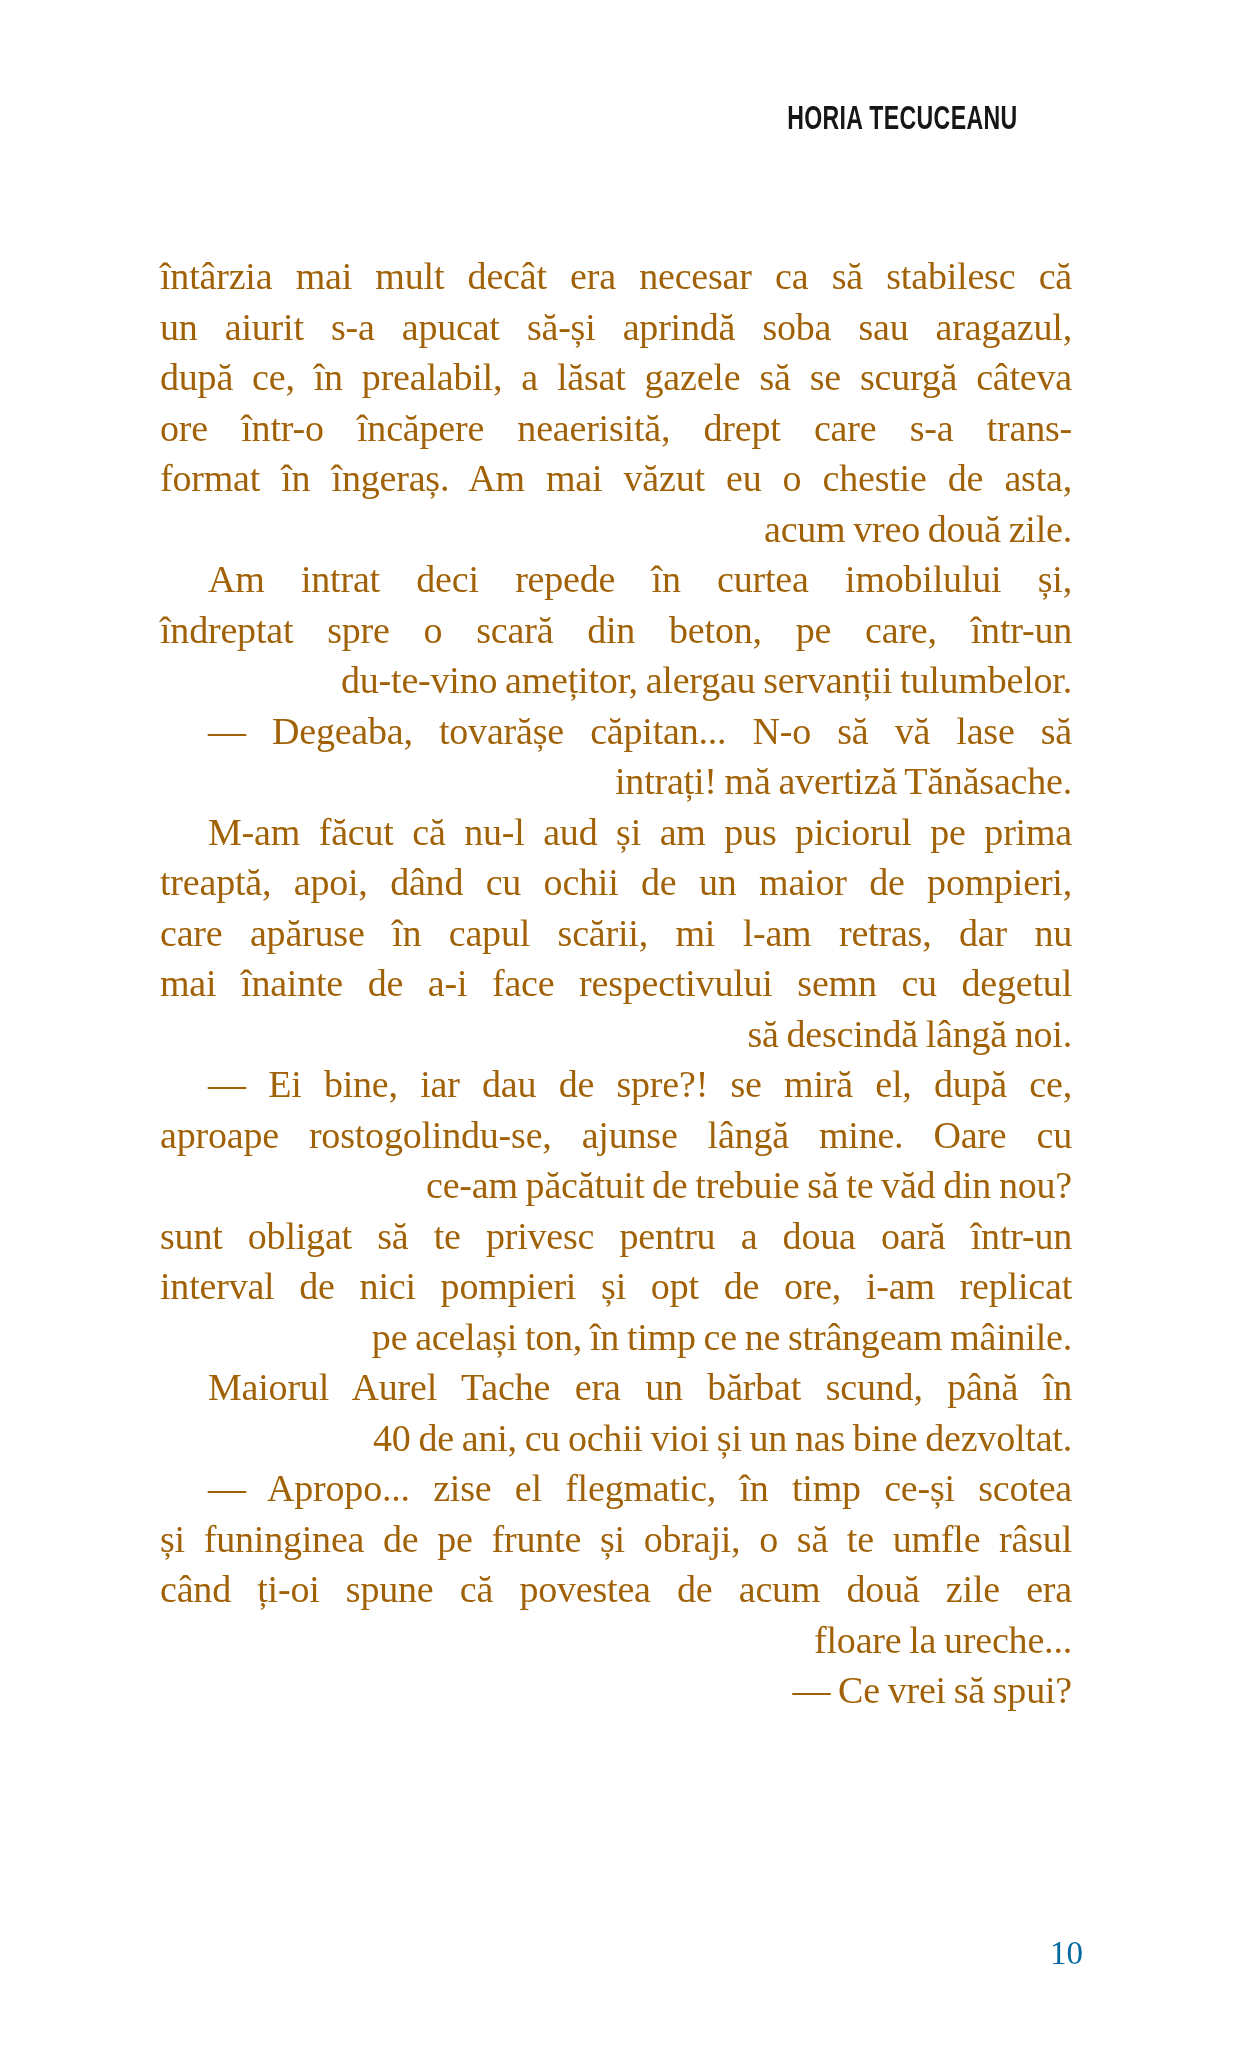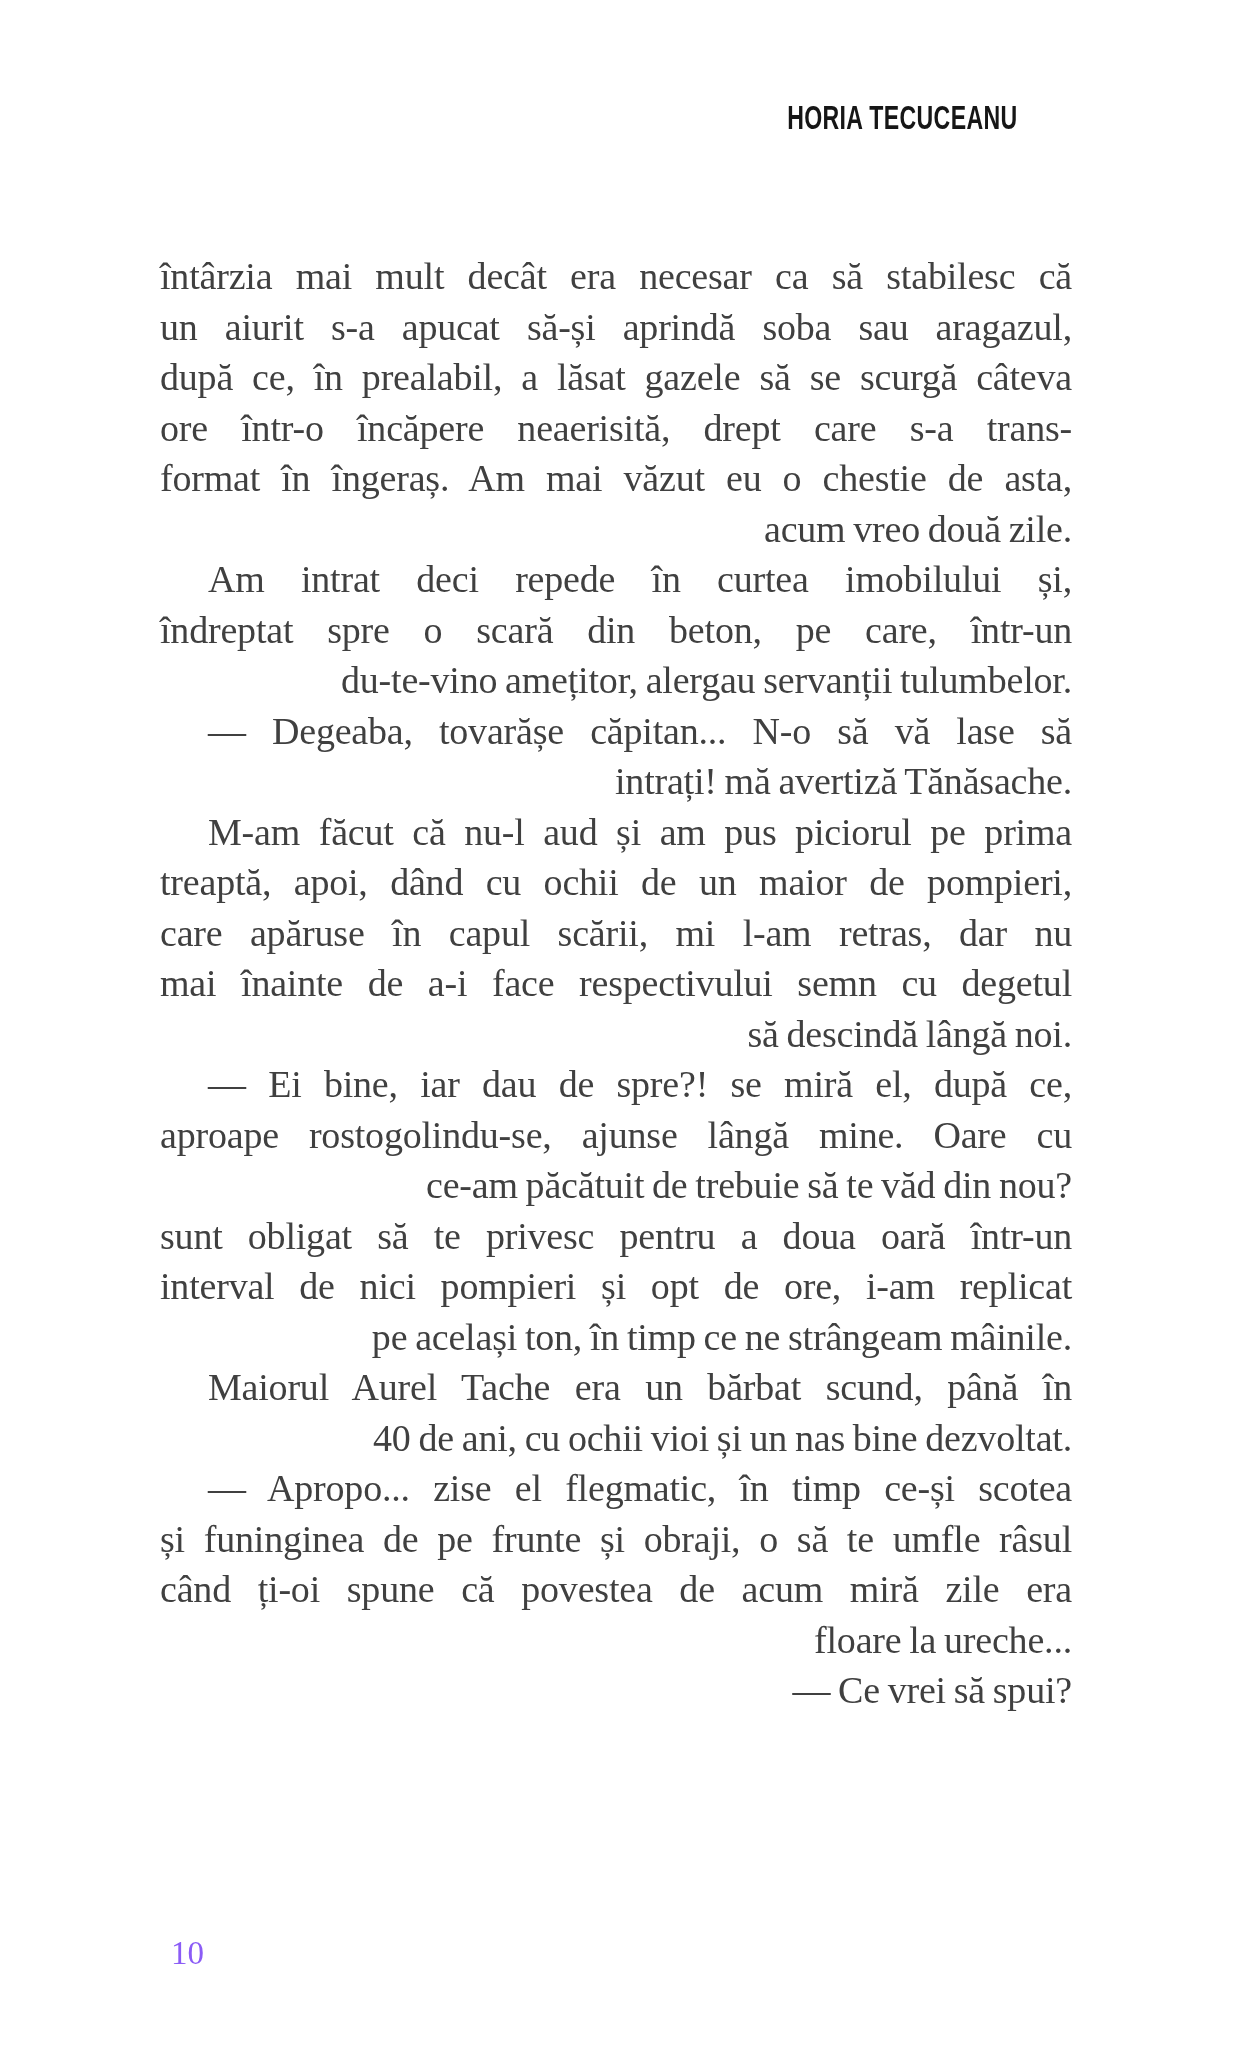--- a/index.html
+++ b/index.html
@@ -41,46 +41,46 @@
   .body-text {
     position: absolute;
     top: 251px;
     left: 160px;
     width: 912px;
     font-family: "Liberation Serif", serif;
     font-size: 38px;
     line-height: 50.5px;
     letter-spacing: -0.2px;
     word-spacing: -1.5px;
-    color: #404040;
+    color: #a16207;
   }
   .paragraph {
     margin: 0;
   }
   .line {
     text-align: right;
     white-space: normal;
   }
   .line.justify {
     text-align: justify;
     text-align-last: justify;
   }
   .line.indent {
     text-indent: 48px;
   }
   .page-number {
     position: absolute;
     top: 1934px;
     left: 171px;
     width: 912px;
-    text-align: left;
+    text-align: right;
     font-family: "Liberation Serif", serif;
     font-size: 33px;
     line-height: 38px;
-    color: #8b5cf6;
+    color: #0369a1;
   }
 </style>
 </head>
 <body>
 
 <div class="page">
   <div class="running-header">
     <span class="rh-inner">HORIA TECUCEANU</span>
   </div>
 
@@ -119,21 +119,21 @@
         <div class="line justify">interval de nici pompieri și opt de ore, i-am replicat</div>
         <div class="line">pe același ton, în timp ce ne strângeam mâinile.</div>
       </div>
       <div class="paragraph">
         <div class="line justify indent">Maiorul Aurel Tache era un bărbat scund, până în</div>
         <div class="line">40 de ani, cu ochii vioi și un nas bine dezvoltat.</div>
       </div>
       <div class="paragraph">
         <div class="line justify indent">— Apropo... zise el flegmatic, în timp ce-și scotea</div>
         <div class="line justify">și funinginea de pe frunte și obraji, o să te umfle râsul</div>
-        <div class="line justify">când ți-oi spune că povestea de acum miră zile era</div>
+        <div class="line justify">când ți-oi spune că povestea de acum două zile era</div>
         <div class="line">floare la ureche...</div>
       </div>
       <div class="paragraph">
         <div class="line indent">— Ce vrei să spui?</div>
       </div>
     </div>
 
   <div class="page-number">10</div>
 </div>
 

